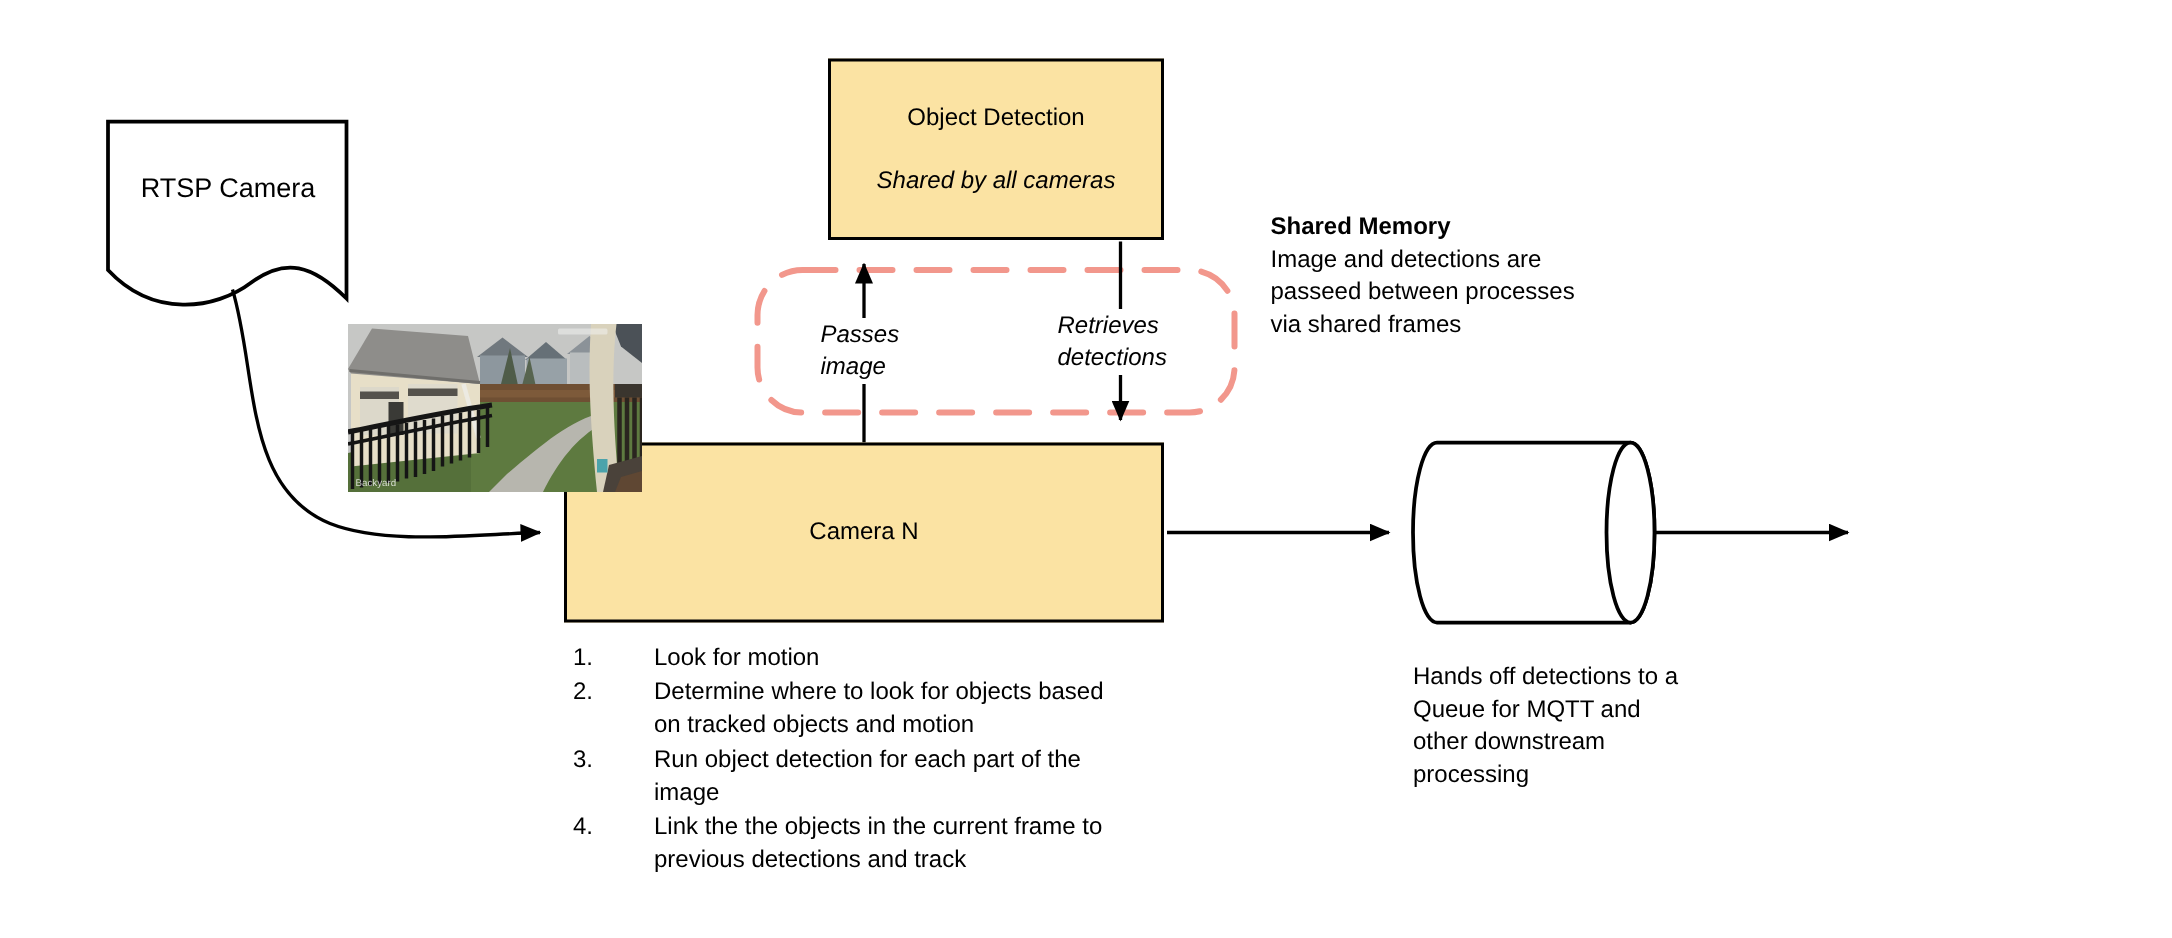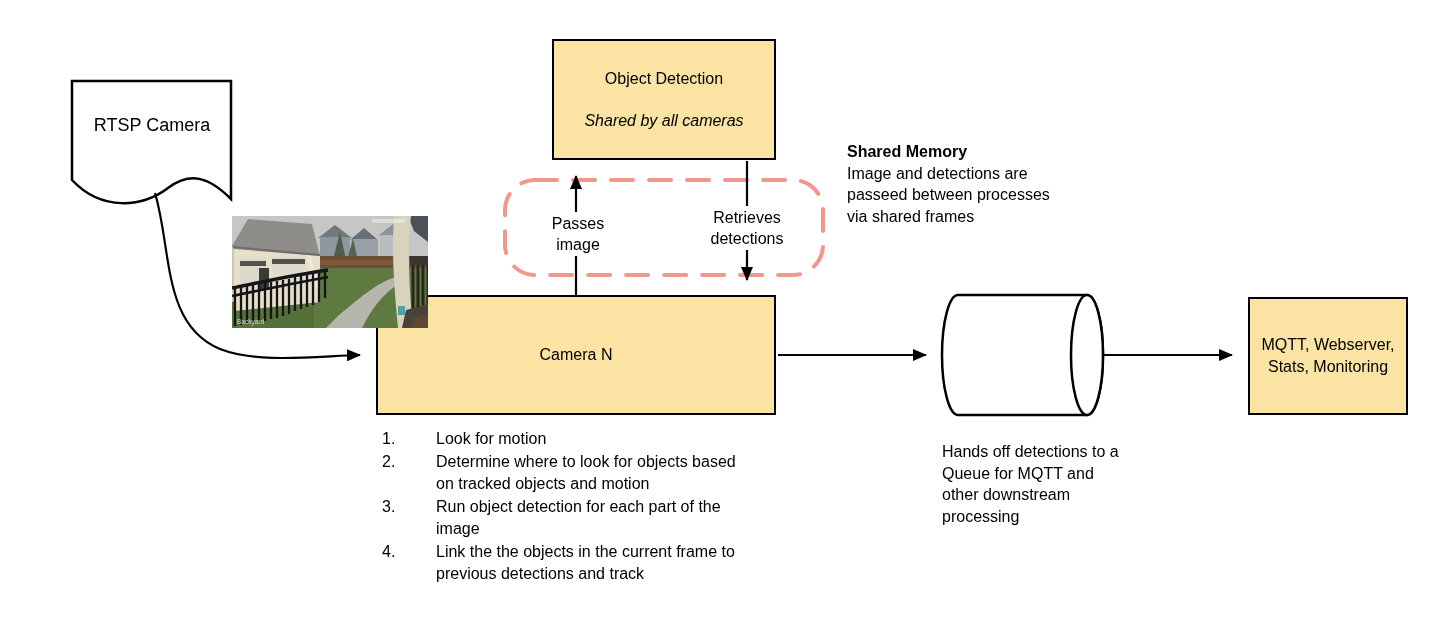--- a/index.html
+++ b/index.html
@@ -13,21 +13,21 @@
     display:flex;flex-direction:column;align-items:center;justify-content:center;
     text-align:center;font-size:16px;line-height:22px;z-index:2;box-sizing:border-box;gap:20px;
   }
   .node .subtitle{font-style:italic;}
   .shape-label{
     position:absolute;display:flex;align-items:center;justify-content:center;
     font-size:18px;line-height:22px;z-index:3;
   }
   .edge-label{
     position:absolute;background:#ffffff;font-size:16px;line-height:21px;
-    z-index:4;text-align:center;padding:1px 2px;
+    z-index:4;text-align:left;padding:1px 2px;font-style:italic;
   }
   .annotation{
     position:absolute;font-size:16px;line-height:21.5px;z-index:3;white-space:normal;
   }
   .annotation .ann-title{font-weight:bold;}
   #camera-steps{position:absolute;left:382px;top:428px;z-index:3;font-size:16px;line-height:22.5px;}
   .step-row{display:flex;}
   .step-num{width:54px;flex:0 0 54px;}
   .step-text{width:316px;}
   #snapshot{position:absolute;left:232px;top:216px;width:196px;height:112px;z-index:5;line-height:0;}
@@ -68,23 +68,20 @@
 
   <div class="node" style="left:552px;top:39px;width:224px;height:121px;">
     <div>Object Detection</div>
     <div class="subtitle">Shared by all cameras</div>
   </div>
 
   <div class="node" style="left:376px;top:295px;width:400px;height:120px;">
     <div>Camera N</div>
   </div>
 
-  <div class="node" style="left:1248px;top:297px;width:160px;height:118px;padding:0 5px;">
-    <div>MQTT, Webserver, Stats, Monitoring</div>
-  </div>
 
 
   <div class="edge-label" style="left:545px;top:212px;width:62px;">Passes image</div>
   <div class="edge-label" style="left:703px;top:206px;width:84px;">Retrieves detections</div>
 
 
   <div class="annotation" style="left:847px;top:141px;width:208px;">
     <div class="ann-title">Shared Memory</div>
     <div>Image and detections are passeed between processes via shared frames</div>
   </div>

